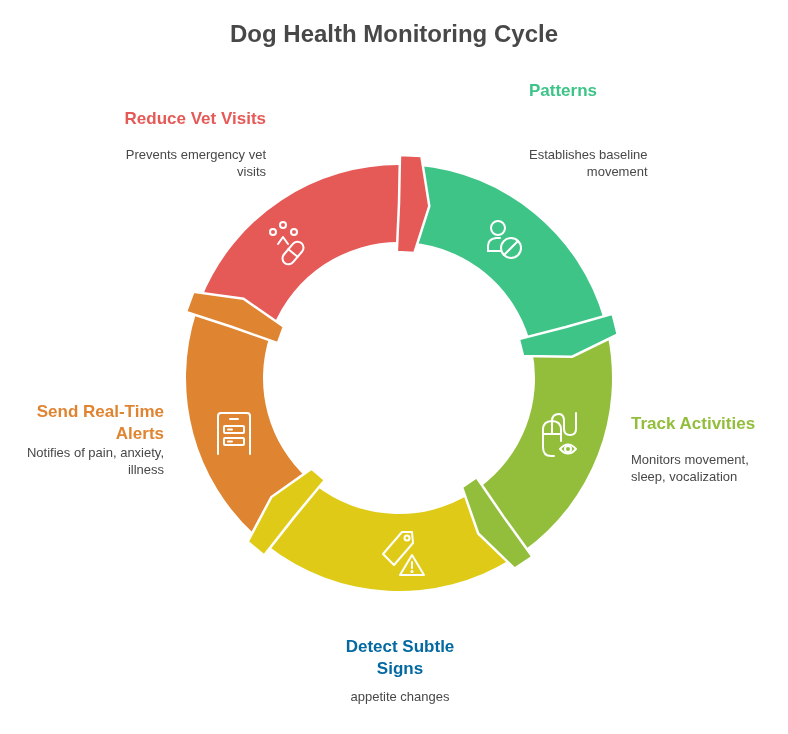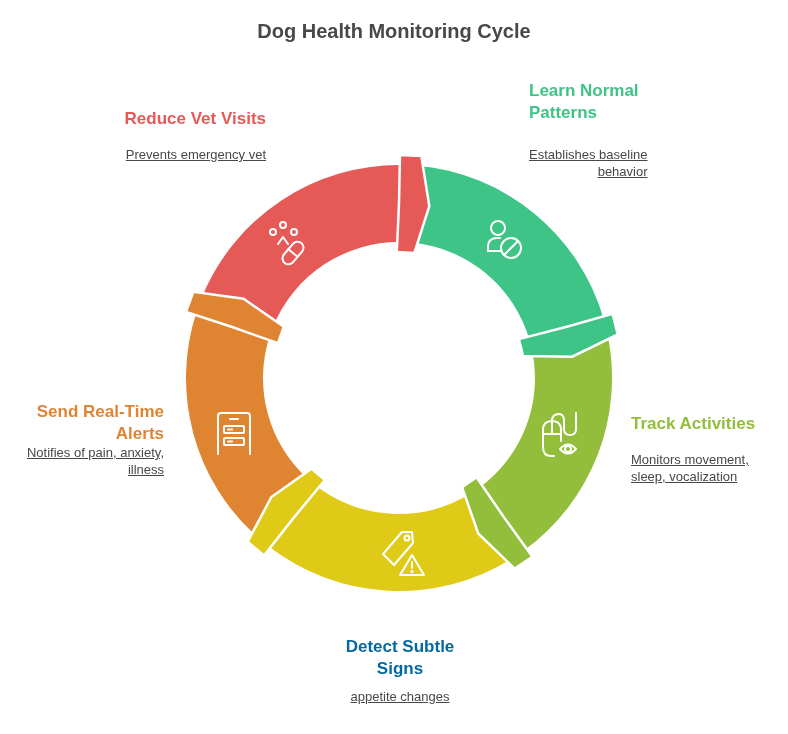--- a/index.html
+++ b/index.html
@@ -1,20 +1,20 @@
 <!DOCTYPE html>
 <html><head>
 <meta charset="utf-8">
 <style>
   html, body { margin: 0; padding: 0; background: #ffffff; }
   body { width: 788px; height: 734px; position: relative; overflow: hidden; font-family: "Liberation Sans", sans-serif; }
-  .title { position: absolute; left: 0; top: 20px; width: 788px; text-align: center; font-size: 20px; font-weight: bold; color: #484848; }
+  .title { position: absolute; left: 0; top: 20px; width: 788px; text-align: center; font-size: 24px; font-weight: bold; color: #484848; }
   .ring { position: absolute; left: 0; top: 0; }
   .label { position: absolute; font-weight: bold; font-size: 17px; line-height: 22px; }
-  .desc { position: absolute; font-size: 13px; line-height: 17px; color: #484848; text-decoration: underline; }
+  .desc { position: absolute; font-size: 13px; line-height: 17px; color: #484848; }
   .right { text-align: right; }
   .center { text-align: center; }
 </style>
 </head>
 <body>
 
 <div class="title">Dog Health Monitoring Cycle</div>
 
 <svg class="ring" width="788" height="734" viewBox="0 0 788 734">
   <g id="segments">
@@ -72,26 +72,25 @@
       <line x1="13" y1="7" x2="21" y2="7"></line>
       <rect x="7" y="14" width="20" height="7" rx="1"></rect>
       <line x1="11" y1="17.5" x2="15" y2="17.5"></line>
       <rect x="7" y="26" width="20" height="7" rx="1"></rect>
       <line x1="11" y1="29.5" x2="15" y2="29.5"></line>
     </g>
   </g>
 </svg>
 
 <div class="label" style="left:529px; top:80px; color:#3EC487;">
-  <div>Learn Normal</div>
   <div>Patterns</div>
 </div>
 <div class="desc" style="left:529px; top:146px;text-align:right;">
   <div>Establishes baseline</div>
-  <div>behavior</div>
+  <div>movement</div>
 </div>
 
 <div class="label" style="left:631px; top:413px; color:#92BE3C;">
   <div>Track Activities</div>
 </div>
 <div class="desc" style="left:631px; top:451px;">
   <div>Monitors movement,</div>
   <div>sleep, vocalization</div>
 </div>
 
@@ -110,13 +109,14 @@
 <div class="desc right" style="left:0px; top:444px; width:164px;">
   <div>Notifies of pain, anxiety,</div>
   <div>illness</div>
 </div>
 
 <div class="label right" style="left:60px; top:108px; width:206px; color:#E55A57;">
   <div>Reduce Vet Visits</div>
 </div>
 <div class="desc right" style="left:60px; top:146px; width:206px;">
   <div>Prevents emergency vet</div>
+  <div>visits</div>
 </div>
 
 </body></html>

